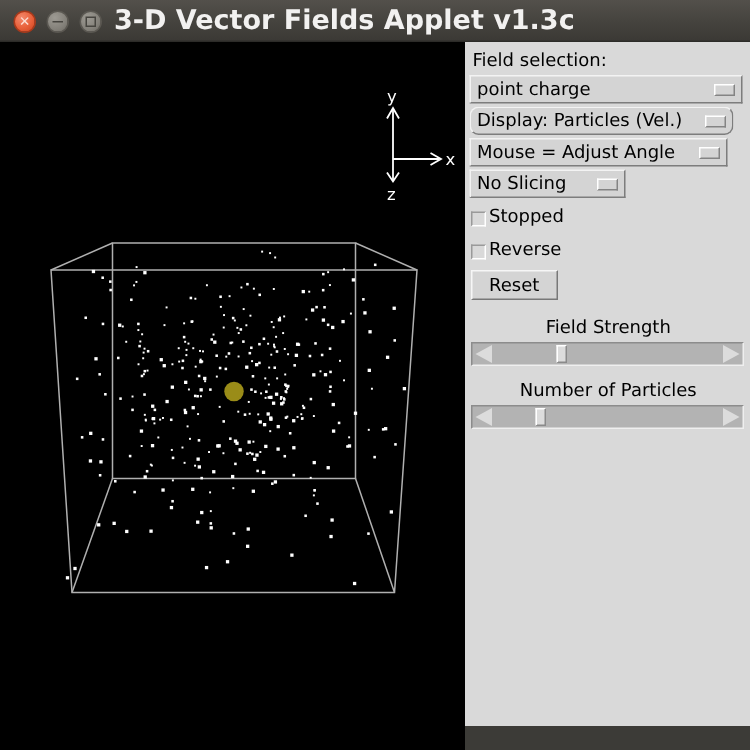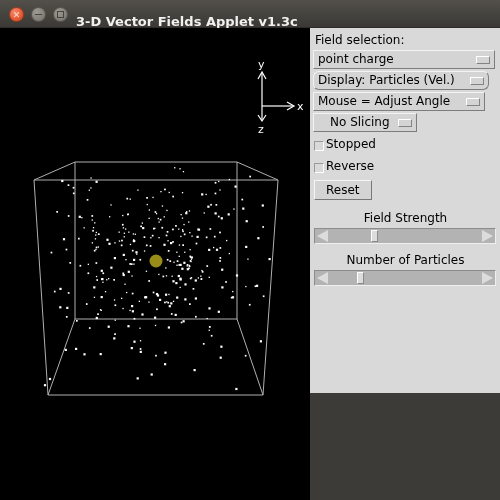--- a/index.html
+++ b/index.html
@@ -73,24 +73,24 @@
     display: block;
     width: 7px;
     height: 7px;
     border: 1px solid #46443f;
     margin: 3px auto 0 auto;
     box-sizing: border-box;
   }
   #title-text {
     position: absolute;
     left: 76px;
-    top: 8px;
+    top: 0;
     height: 28px;
     line-height: 28px;
-    font-size: 13px;
+    font-size: 18px;
     font-weight: bold;
     color: #f2f1f0;
     white-space: nowrap;
   }
 
   
   #canvas-area {
     position: absolute;
     left: 0;
     top: 28px;
@@ -104,21 +104,21 @@
     left: 0; top: 0;
     display: block;
   }
 
   
   #panel {
     position: absolute;
     left: 310px;
     top: 28px;
     width: 190px;
-    height: 365px;
+    height: 456px;
     background: #d9d9d9;
     box-sizing: border-box;
     padding: 4px 2px 0 3px;
     font-size: 12px;
     color: #000;
   }
 
   .panel-label {
     font-size: 12px;
     color: #000;
@@ -157,21 +157,21 @@
     background: #d4d4d4;
     border-top: 1px solid #ffffff;
     border-left: 1px solid #ffffff;
     border-right: 1px solid #848484;
     border-bottom: 1px solid #848484;
     box-sizing: border-box;
   }
   #dd-field { width: 182px; }
   #dd-display { width: 176px; border-radius: 6px; }
   #dd-mouse { width: 172px; }
-  #dd-slicing { width: 104px; padding-left: 12px; }
+  #dd-slicing { width: 104px; }
 
   
   .check-row {
     display: flex;
     align-items: center;
     height: 20px;
     margin: 2px 0 1px 1px;
     cursor: default;
   }
   .check-box {

